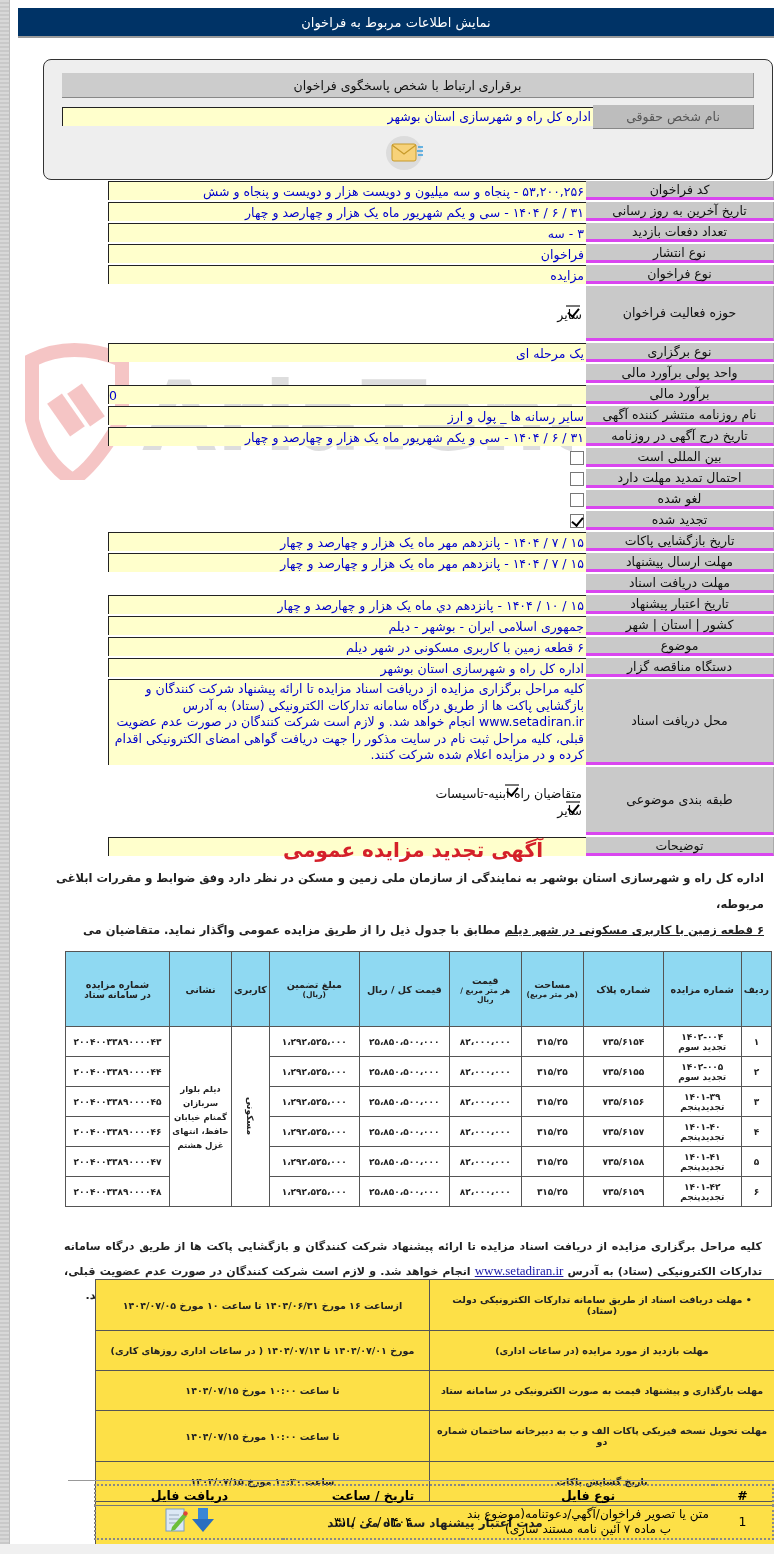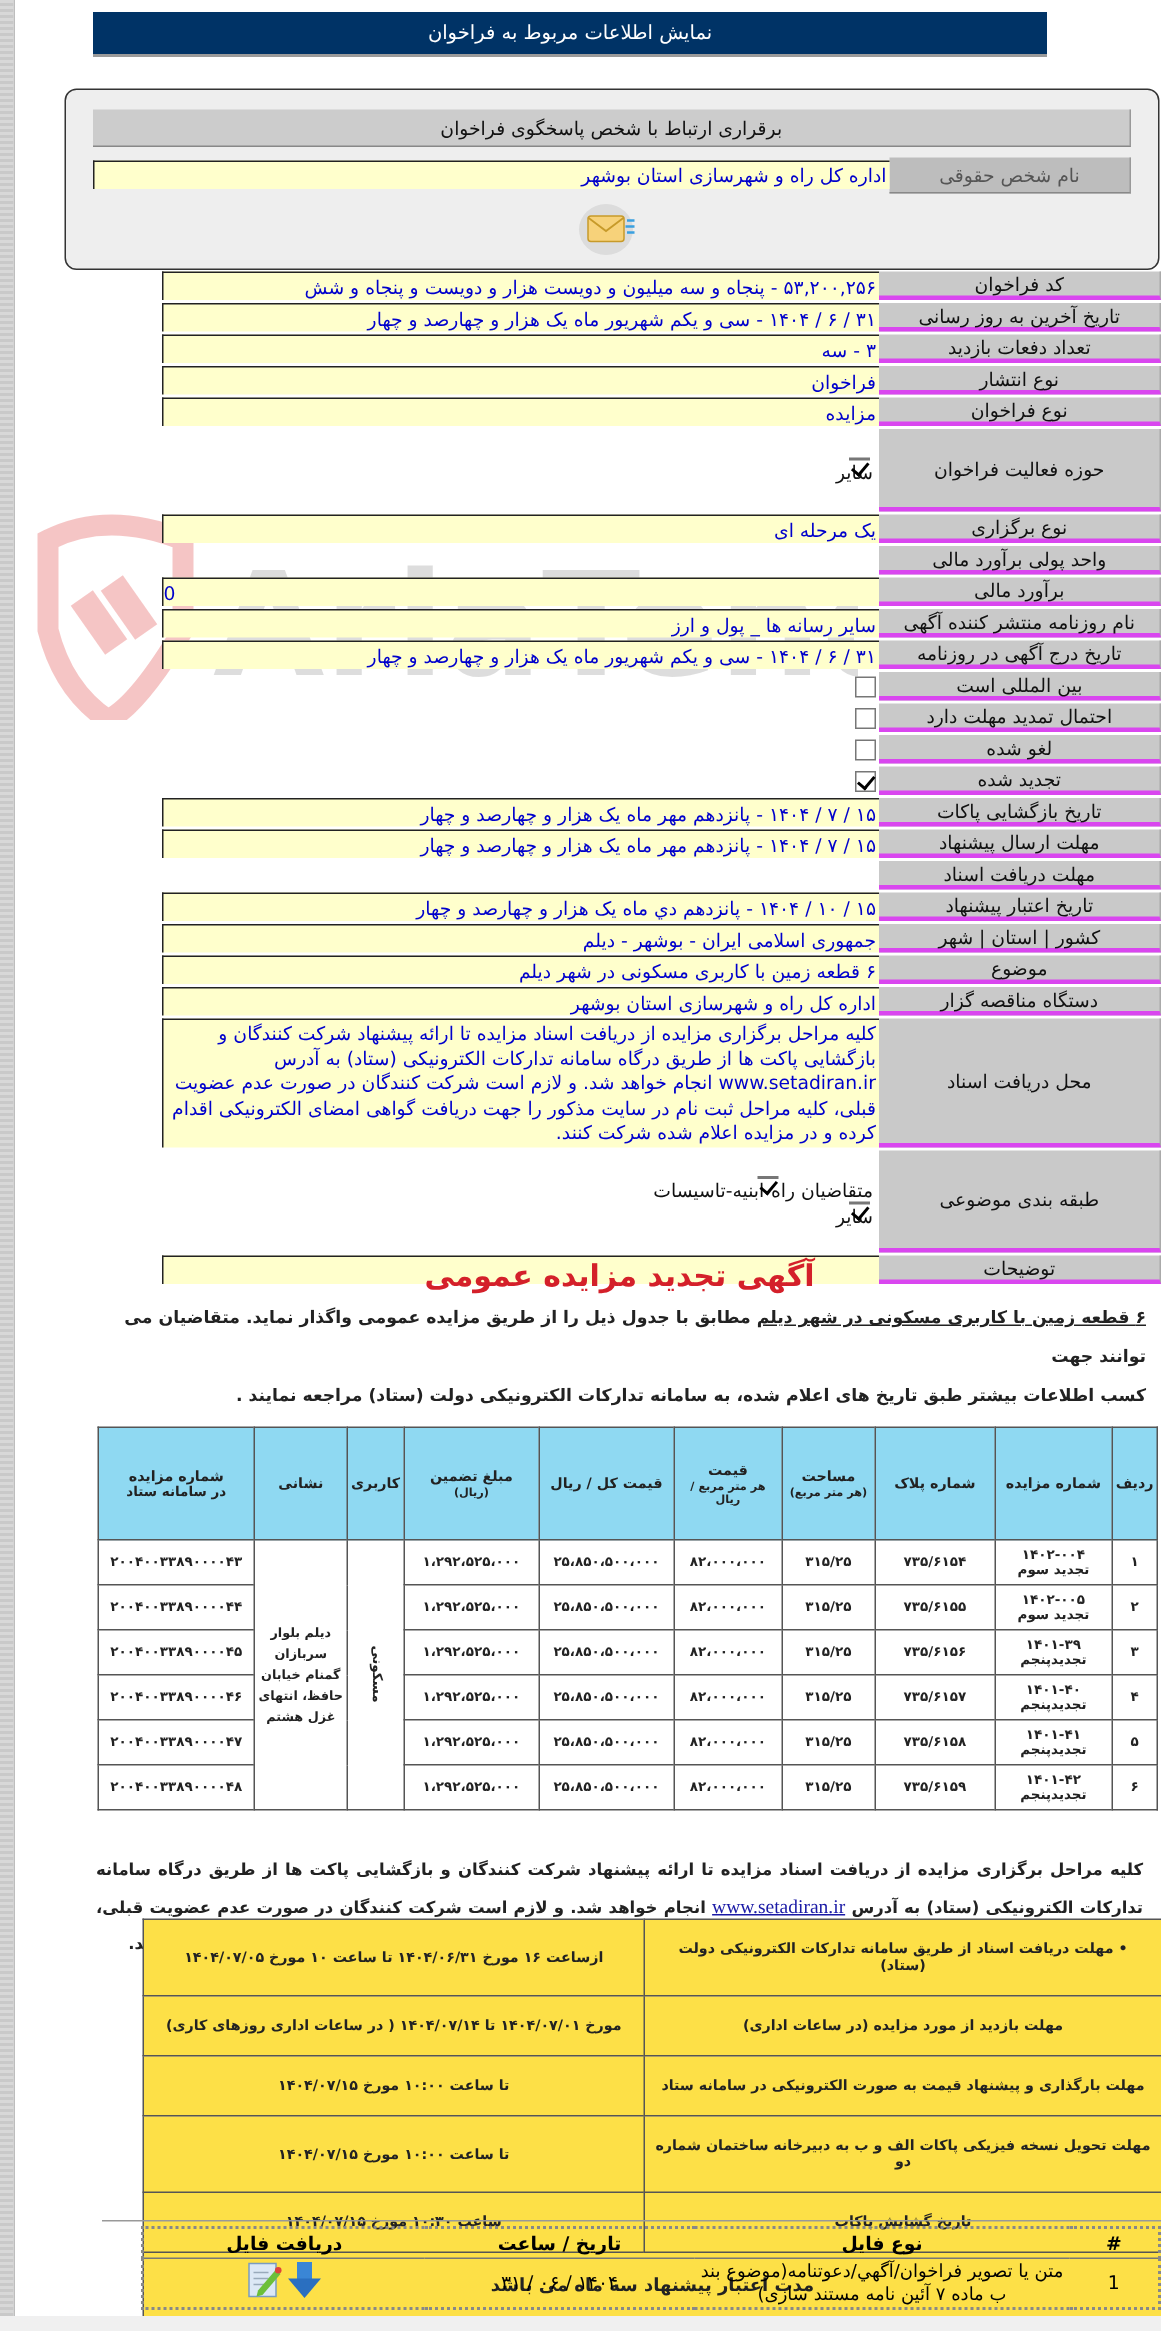--- a/index.html
+++ b/index.html
@@ -10,23 +10,23 @@
     background: #fff;
     position: relative;
   }
   .side-strip {
     position: absolute; left: 0; top: 0; width: 10px; height: 1554px;
     background: repeating-linear-gradient(180deg, #d8d8d8 0 2px, #c9c9c9 2px 4px);
     border-right: 1px solid #bdbdbd;
   }
   .page { position: absolute; left: 12px; top: 0; width: 762px; height: 1554px; background: #fff; }
   .top-title {
-    position: absolute; left: 6px; top: 8px; width: 636px; height: 30px;
+    position: absolute; left: 6px; top: 8px; width: 756px; height: 30px;
     background: #003366; color: #fff; text-align: center; line-height: 30px;
-    font-size: 13px; direction: rtl; border-bottom: 2px solid #9a9a9a; margin-left: 44px;
+    font-size: 13px; direction: rtl; border-bottom: 2px solid #9a9a9a;
   }
   .contact-box {
     position: absolute; left: 31px; top: 59px; width: 730px; height: 121px;
     background: #eeeeee; border: 1px solid #333; border-radius: 8px;
   }
   .contact-btn {
     position: absolute; left: 18px; top: 13px; width: 692px; height: 25px;
     background: #cccccc; border-bottom: 1px solid #888; border-right: 1px solid #999;
     text-align: center; line-height: 25px; direction: rtl; font-size: 12.5px; color: #111;
   }
@@ -250,20 +250,21 @@
       </div>
     </div>
     <div class="row" style="height:19px;">
       <div class="label">توضیحات</div>
       <div class="value"></div>
     </div>
   </div>
 
   <div class="ad-area">
     <div class="ad-title">آگهی تجدید مزایده عمومی</div>
+    <div class="ad-para">اداره کل راه و شهرسازی استان بوشهر به نمایندگی از سازمان ملی زمین و مسکن در نظر دارد وفق ضوابط و مقررات ابلاغی مربوطه،</div>
     <div class="ad-para"><u>۶ قطعه زمین با کاربری مسکونی در شهر دیلم</u><span> مطابق با جدول ذیل را از طریق مزایده عمومی واگذار نماید. متقاضیان می توانند جهت</span></div>
     <div class="ad-para">کسب اطلاعات بیشتر طبق تاریخ های اعلام شده، به سامانه تدارکات الکترونیکی دولت (ستاد) مراجعه نمایند .</div>
 
     <table class="auction-table">
       <thead>
         <tr>
           <th style="width:22px;"><span>ردیف</span></th>
           <th style="width:78px;"><span>شماره مزایده</span></th>
           <th style="width:80px;"><span>شماره پلاک</span></th>
           <th style="width:62px;"><span>مساحت</span><small>(هر متر مربع)</small></th>

